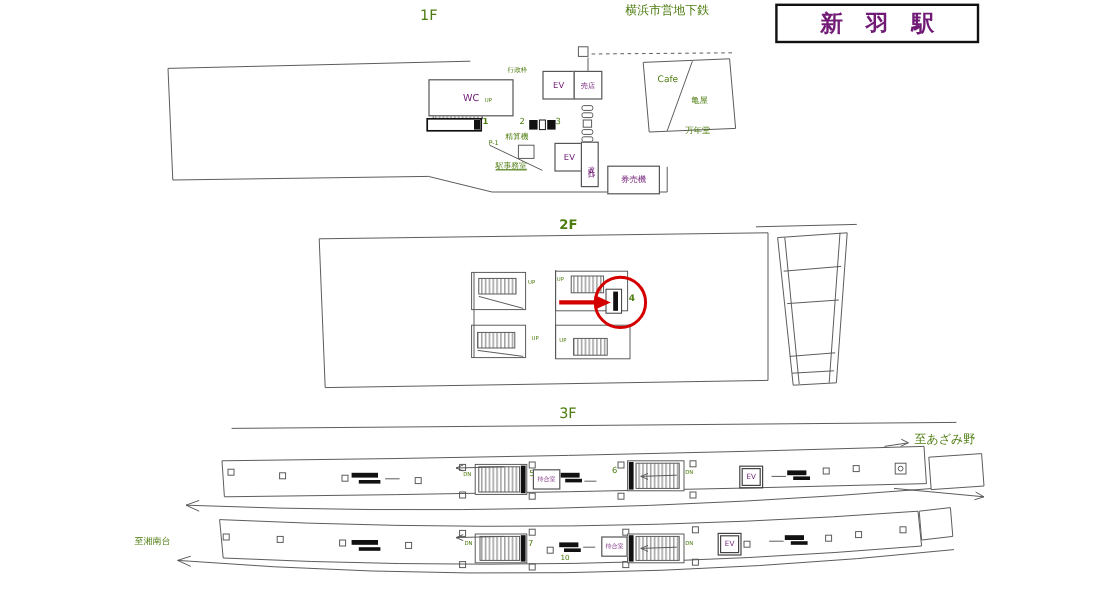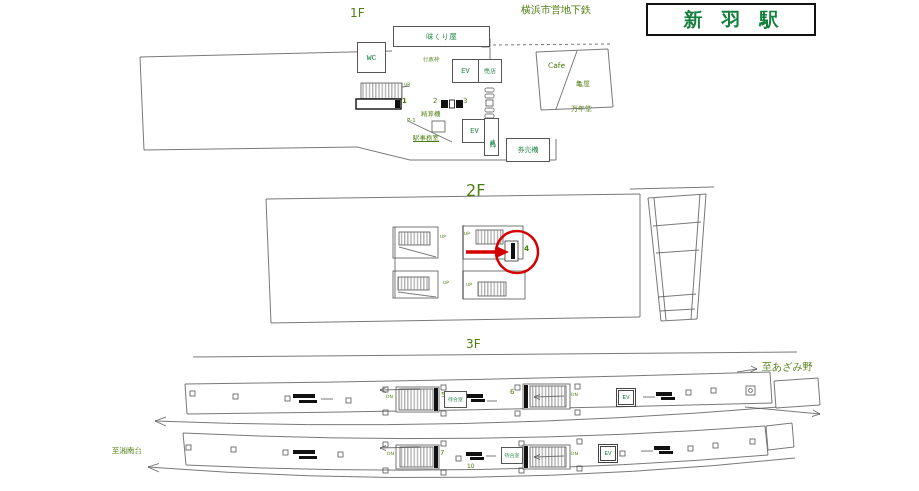--- a/index.html
+++ b/index.html
@@ -1,21 +1,21 @@
 <!DOCTYPE html>
 <html><head>
 <meta charset="utf-8">
 <style>
   html,body{margin:0;padding:0;background:#fff;}
   #canvas{position:relative;width:919px;height:491px;background:#fff;overflow:hidden;
           font-family:"DejaVu Sans","Liberation Sans",sans-serif;color:#222;}
   #linework{position:absolute;left:0;top:0;z-index:1;}
   .lbl{position:absolute;z-index:2;white-space:nowrap;color:#4d7c0f;line-height:1.1;}
   .bx{position:absolute;z-index:2;border:1px solid #555;box-sizing:border-box;background:#fff;
-      display:flex;align-items:center;justify-content:center;text-align:right;color:#15803d;font-family:Liberation Mono, monospace;}
+      display:flex;align-items:center;justify-content:center;text-align:right;color:#701a75;}
   .ev3{border:1px solid #444;outline:1px solid #444;outline-offset:1px;background:#fff;}
   .stationbox{border:2px solid #111;font-weight:bold;}
   .vert{writing-mode:vertical-rl;letter-spacing:2px;}
 </style>
 </head>
 <body>
 
 <div id="canvas">
 
 <svg id="linework" width="919" height="491" viewBox="0 0 919 491" fill="none" stroke="#555" stroke-width="0.8">
@@ -205,40 +205,39 @@
     <rect x="524" y="446" width="4" height="22" fill="#111" stroke="none"></rect>
     <rect x="530" y="447" width="36" height="20" fill="url(#hat)" stroke="#555"></rect>
     <path d="M534,457 L564,456 M534,457 L540,454.5 M534,457 L540,459.5"></path>
   </g>
 </svg>
 
 <div class="lbl" style="left:350px;top:7px;font-size:12px;">1F</div>
 <div class="lbl" style="left:521px;top:4px;font-size:10px;">横浜市営地下鉄</div>
 <div class="bx stationbox" style="left:646px;top:3px;width:170px;height:33px;font-size:19px;">新　羽　駅</div>
 
-<div class="bx" style="left:393px;top:26px;width:97px;height:21px;font-size:7.5px;">味くり屋</div>
-<div class="bx" style="left:357px;top:42px;width:29px;height:31px;font-size:8px;">WC</div>
+<div class="bx" style="left:357px;top:66px;width:71px;height:31px;font-size:8px;">WC</div>
 <div class="lbl" style="left:423px;top:56px;font-size:5.5px;">行政枠</div>
 <div class="bx" style="left:452px;top:59px;width:27px;height:24px;font-size:7px;">EV</div>
 <div class="bx" style="left:478px;top:59px;width:24px;height:24px;font-size:6px;">売店</div>
 <div class="lbl" style="left:548px;top:62px;font-size:7.5px;text-align:center;">Cafe</div>
 <div class="lbl" style="left:576px;top:81px;font-size:7px;">亀屋</div>
 <div class="lbl" style="left:571px;top:106px;font-size:7px;">万年堂</div>
 <div class="lbl" style="left:407px;top:117px;font-size:5.5px;">P-1</div>
 <div class="lbl" style="left:421px;top:111px;font-size:6.5px;">精算機</div>
 <div class="lbl" style="left:413px;top:135px;font-size:6.5px;text-decoration:underline;">駅事務室</div>
 <div class="bx" style="left:462px;top:119px;width:25px;height:24px;font-size:7px;">EV</div>
 <div class="bx vert" style="left:484px;top:118px;width:15px;height:38px;font-size:6px;">改札口</div>
 <div class="bx" style="left:506px;top:138px;width:44px;height:24px;font-size:7px;">券売機</div>
 <div class="lbl" style="left:404px;top:83px;font-size:4.5px;">UP</div>
 <div class="lbl" style="left:402px;top:98px;font-size:7px;font-weight:bold;">1</div>
 <div class="lbl" style="left:433px;top:98px;font-size:7px;">2</div>
 <div class="lbl" style="left:463px;top:98px;font-size:7px;">3</div>
 
-<div class="lbl" style="left:466px;top:182px;font-size:16px;">2F</div>
+<div class="lbl" style="left:466px;top:182px;font-size:11px;font-weight:bold;">2F</div>
 <div class="lbl" style="left:440px;top:235px;font-size:4.5px;">UP</div>
 <div class="lbl" style="left:443px;top:281px;font-size:4.5px;">UP</div>
 <div class="lbl" style="left:464px;top:232px;font-size:4.5px;">UP</div>
 <div class="lbl" style="left:466px;top:283px;font-size:4.5px;">UP</div>
 <div class="lbl" style="left:524px;top:245px;font-size:7.5px;font-weight:bold;">4</div>
 
 <div class="lbl" style="left:466px;top:338px;font-size:12px;">3F</div>
 <div class="lbl" style="left:762px;top:361px;font-size:10px;">至あざみ野</div>
 <div class="lbl" style="left:112px;top:447px;font-size:7.5px;text-align:right;">至湘南台</div>
 <div class="lbl" style="left:386px;top:395px;font-size:4.5px;">DN</div>

